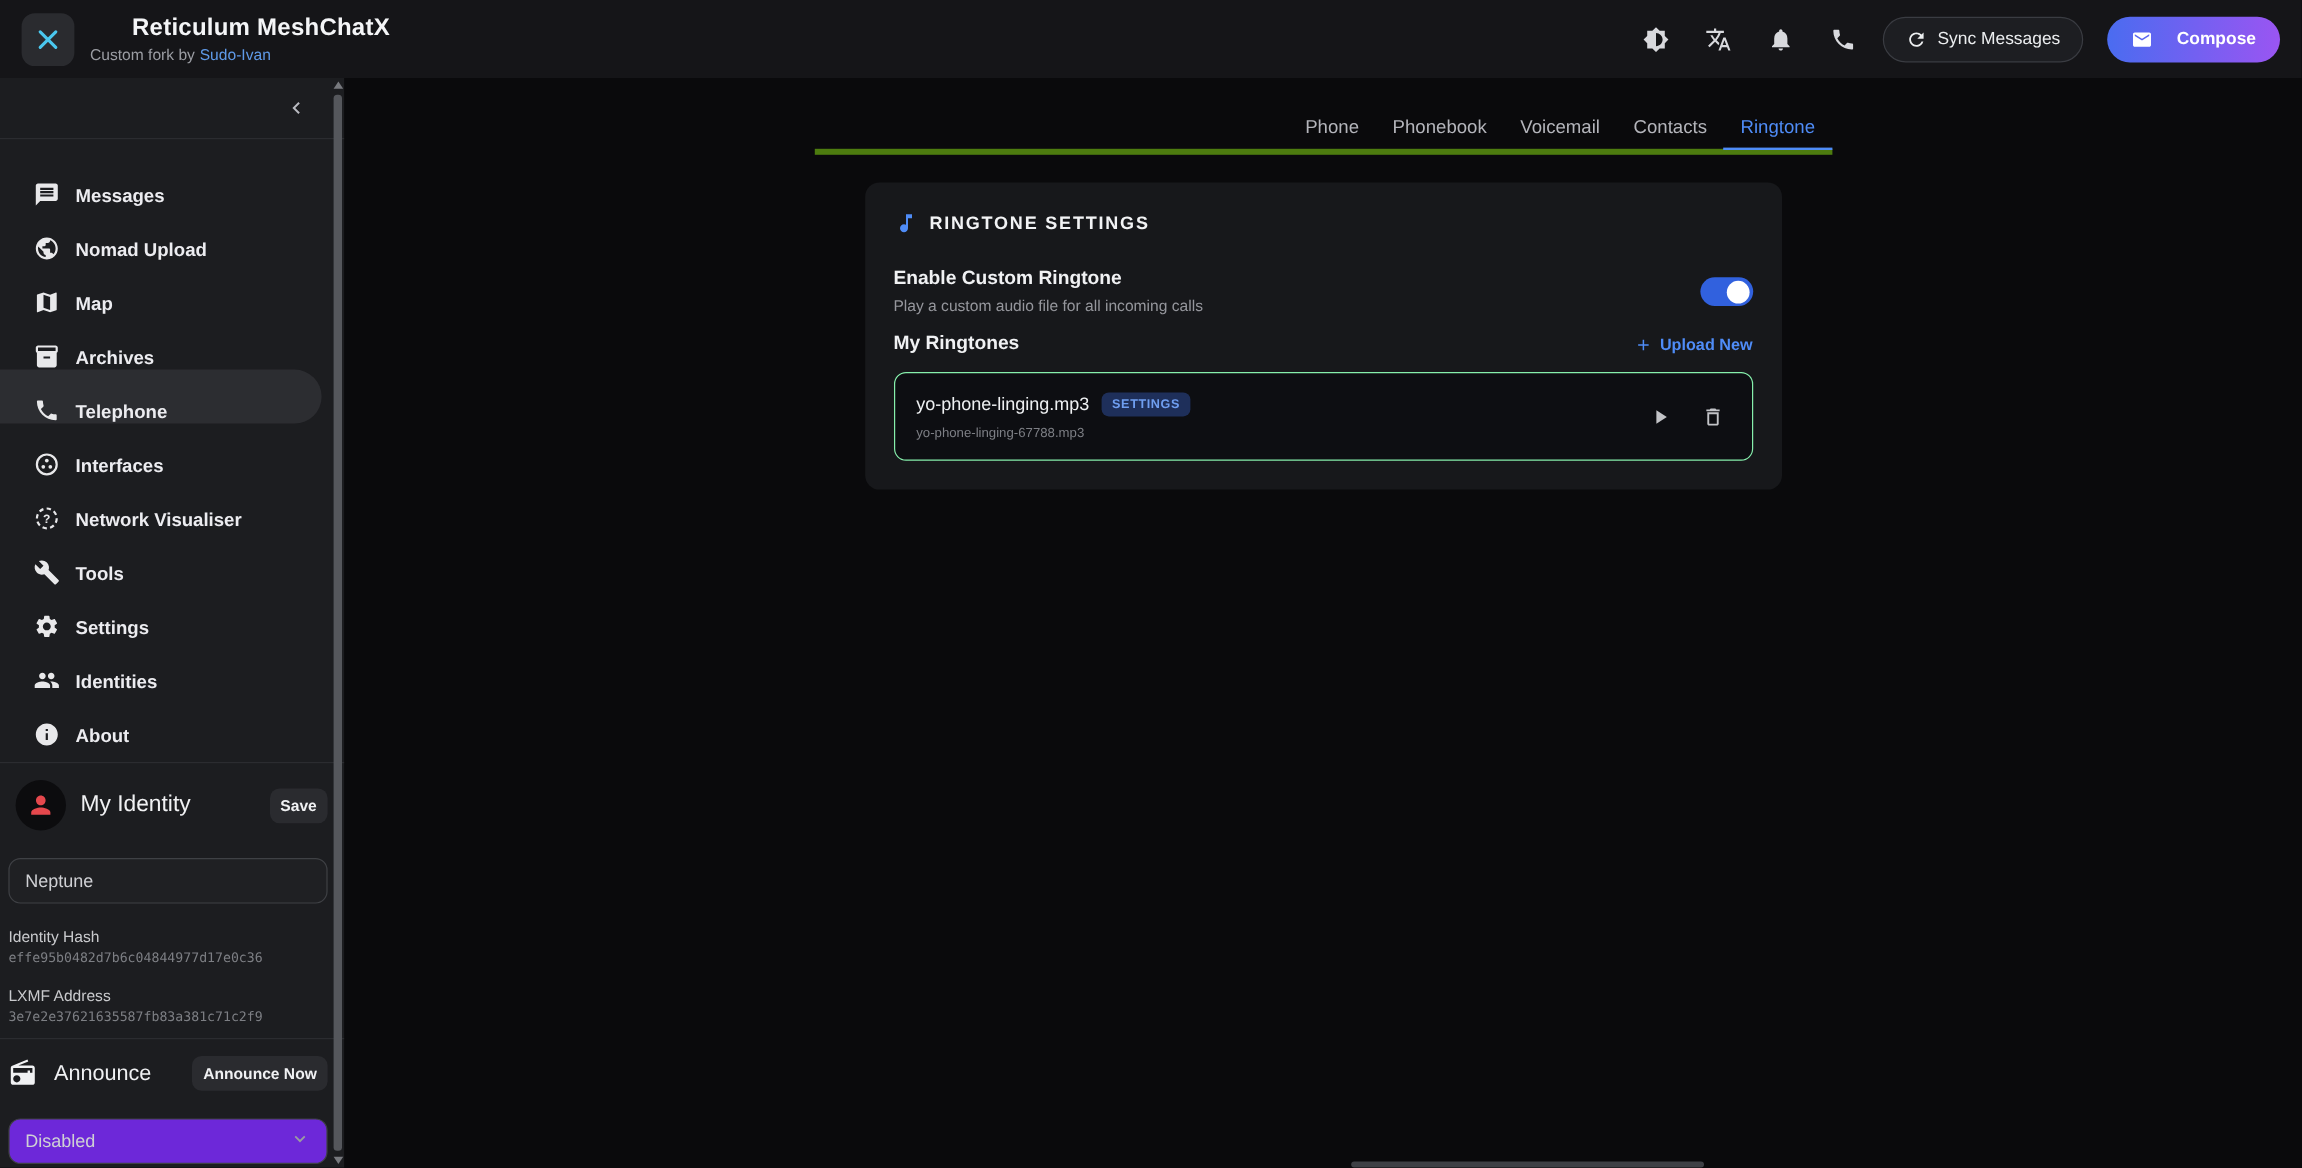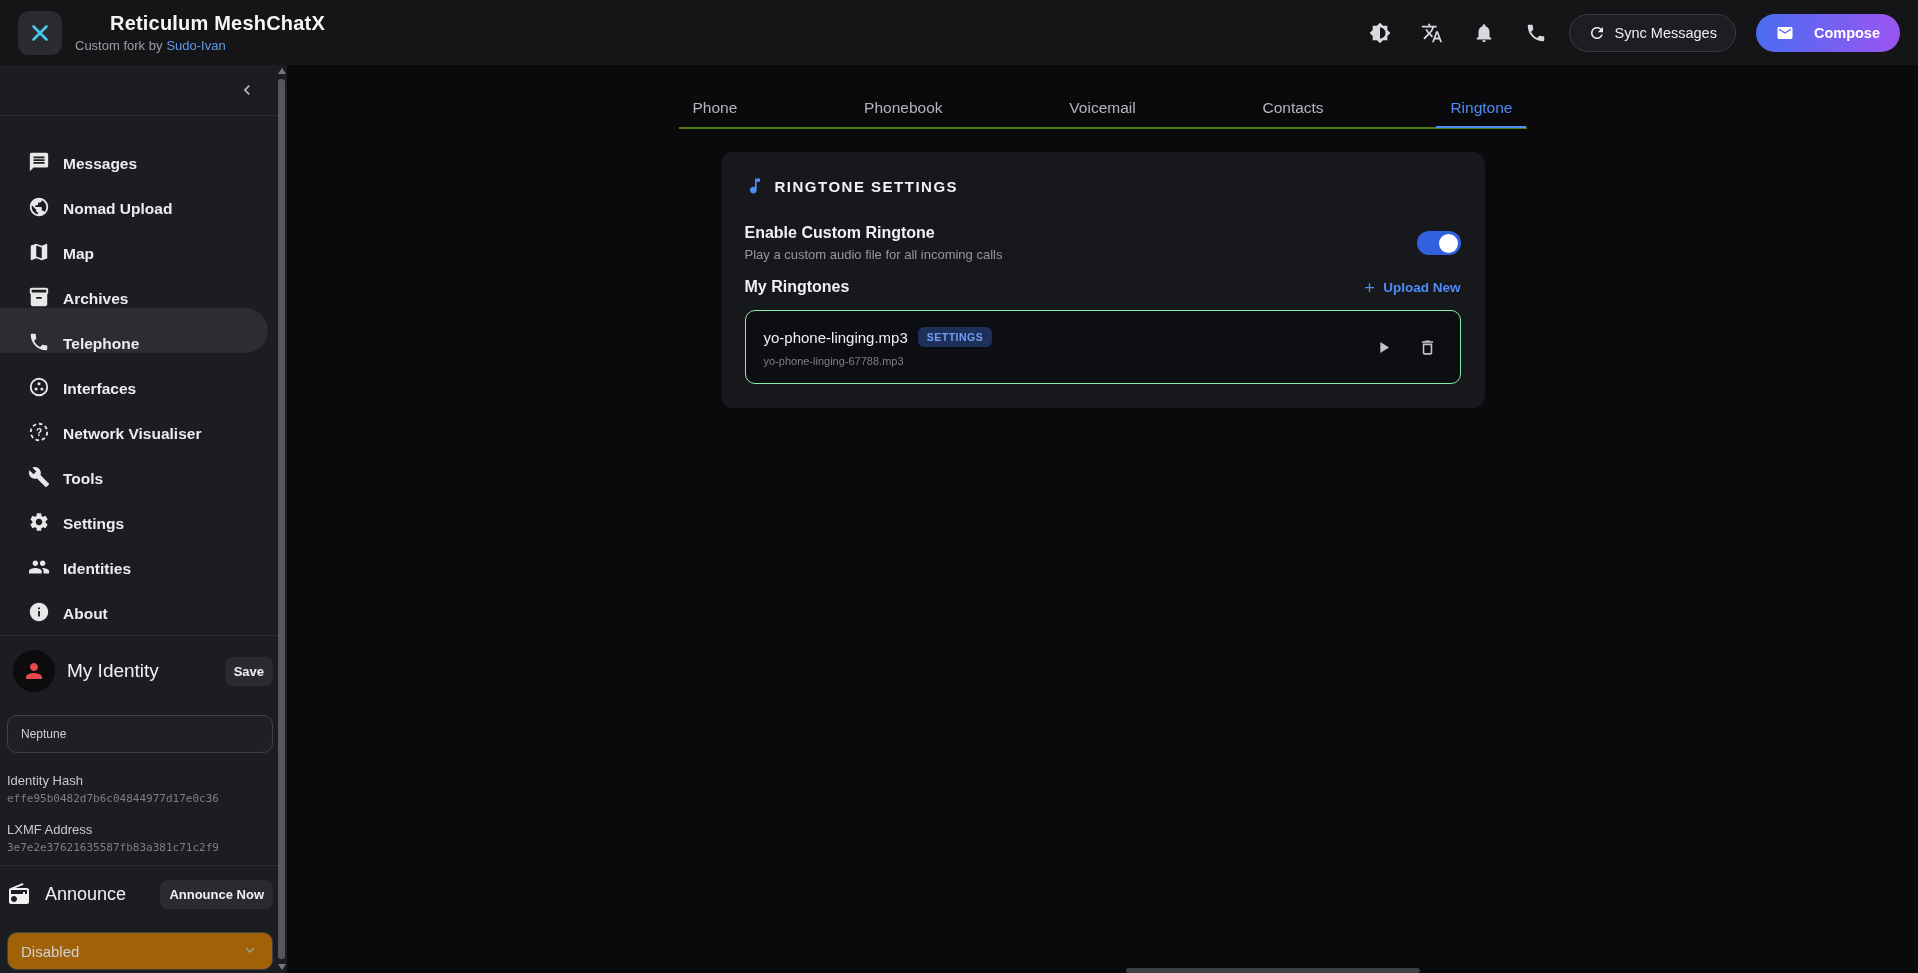--- a/index.html
+++ b/index.html
@@ -51,53 +51,53 @@
   .identity { padding:13px 14px 0 7px; }
   .id-head { display:flex; align-items:center; height:44px; }
   .avatar { width:42px; height:42px; border-radius:50%; background:#0c0c0e; margin-left:6px;
             display:flex; align-items:center; justify-content:center; }
   .avatar svg { width:24px; height:24px; fill:#e5484d; }
   .id-title { margin-left:12px; font-size:19px; color:#f0f1f3; }
   .btn-small { margin-left:auto; background:#2a2b2f; border:none; border-radius:8px;
                color:#f0f1f3; font-size:13px; font-weight:bold; padding:7px 9px; cursor:pointer; }
   .text-input { margin-top:22px; width:100%; height:38px; background:#1f2023;
                 border:1px solid #3f4145; border-radius:10px; color:#cfd0d4;
-                font-size:12px; padding:0 13px; font-family:"Liberation Sans", sans-serif; }
+                font-size:15px; padding:0 13px; font-family:"Liberation Sans", sans-serif; }
   .field-label { margin-top:20px; font-size:13px; color:#c9cacd; }
   .field-label.second { margin-top:17px; }
   .field-value { margin-top:4px; font-size:11px; color:#7d7f84;
                  font-family:"DejaVu Sans Mono", monospace; }
 
   .announce { padding:12px 14px 0 7px; }
   .announce-head { display:flex; align-items:center; height:32px; }
   .aicon { width:24px; height:24px; color:#f0f1f3; display:flex; align-items:center; }
   .aicon svg { width:24px; height:24px; fill:currentColor; }
   .a-title { margin-left:14px; font-size:18px; color:#f0f1f3; }
-  .select { margin-top:22px; width:100%; height:38px; background:#a16207;
+  .select { margin-top:22px; width:100%; height:38px; background:#6d28d9;
             border:1px solid #3f4145; border-radius:10px; color:#cfd0d4; font-size:15px;
             display:flex; align-items:center; padding:0 13px; cursor:pointer; }
   .select .chev { margin-left:auto; color:#9a9ca1; }
   .select .chev svg { width:18px; height:18px; fill:currentColor; }
 
   
   .vscroll { position:absolute; top:0; right:1px; width:9px; height:908px; }
   .vthumb { position:absolute; top:14px; left:1px; width:7px; height:880px;
             background:#55575c; border-radius:3px; }
   .arrow-up { position:absolute; top:3px; left:1px; width:0; height:0;
               border-left:4px solid transparent; border-right:4px solid transparent;
               border-bottom:6px solid #77797e; }
   .arrow-down { position:absolute; bottom:3px; left:1px; width:0; height:0;
               border-left:4px solid transparent; border-right:4px solid transparent;
               border-top:6px solid #77797e; }
 
   
   .main { position:absolute; top:65px; left:287px; width:1631px; height:908px;
           background:#0a0a0c; }
   .tabs { width:848px; margin:25px auto 0; height:39px; display:flex;
-          justify-content:space-between; border-bottom:2px solid #4d7c0f; }
+          justify-content:flex-end; border-bottom:5px solid #4d7c0f; }
   .tab { padding:0 14px; font-size:15.5px; color:#b4b5bb; display:flex; align-items:center;
          cursor:pointer; border-bottom:2px solid transparent; margin-bottom:-1px; }
   .tab.active { color:#4f8cf7; border-bottom-color:#4f8cf7; }
 
   .card { width:764px; margin:23px auto 0; background:#17181b; border-radius:12px;
           padding:24px 24px; }
   .card-head { display:flex; align-items:center; gap:10px; }
   .card-head svg { width:20px; height:20px; fill:#4f8cf7; }
   .card-title { font-size:15px; font-weight:bold; letter-spacing:1.5px; color:#f2f3f5; }
   .enable-row { margin-top:28px; display:flex; align-items:center; }

